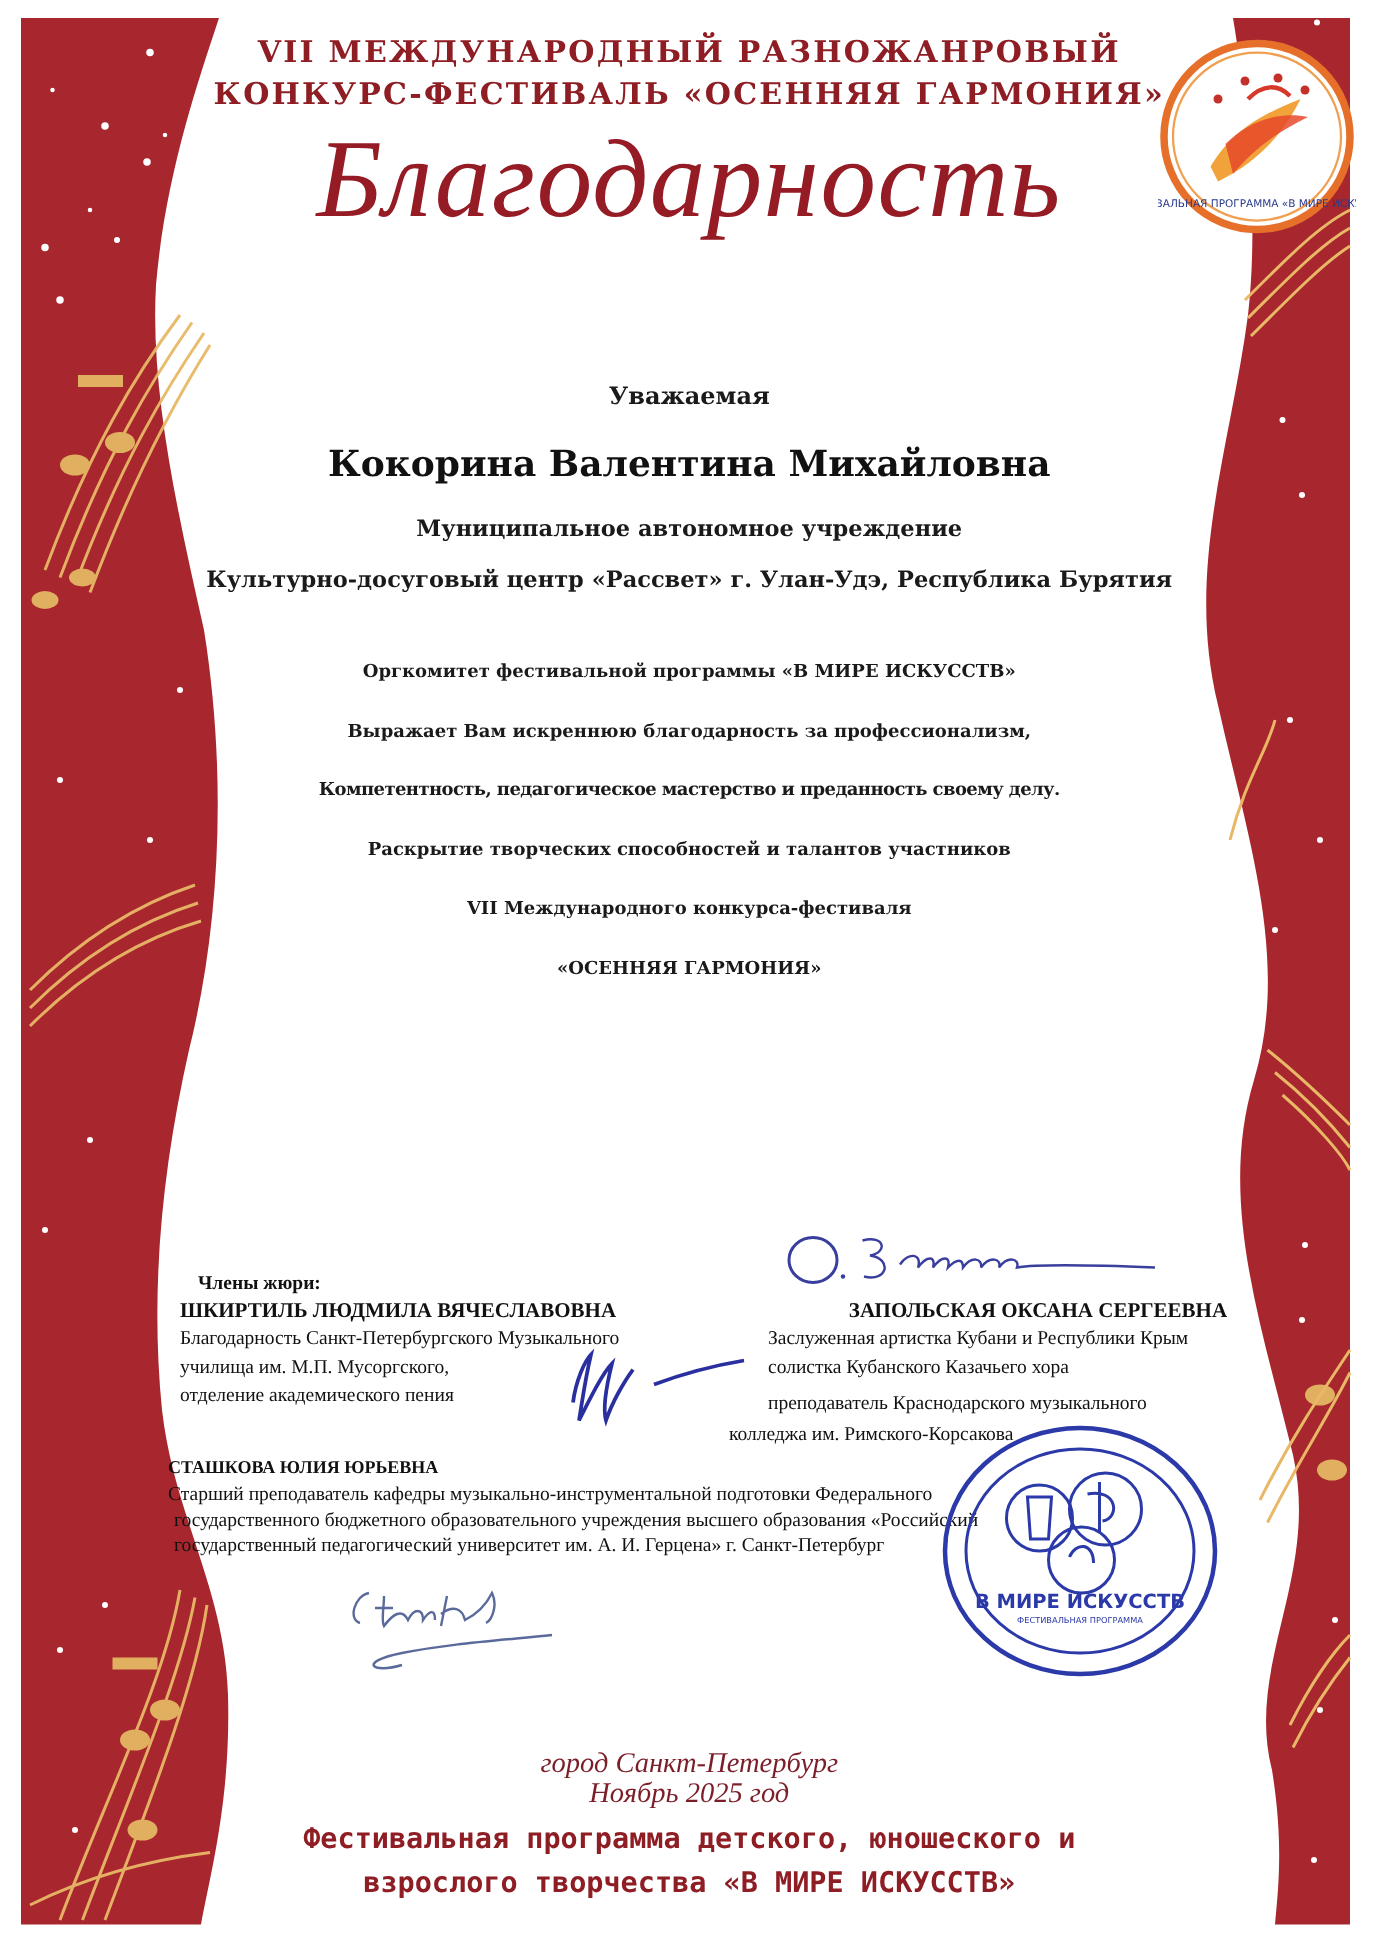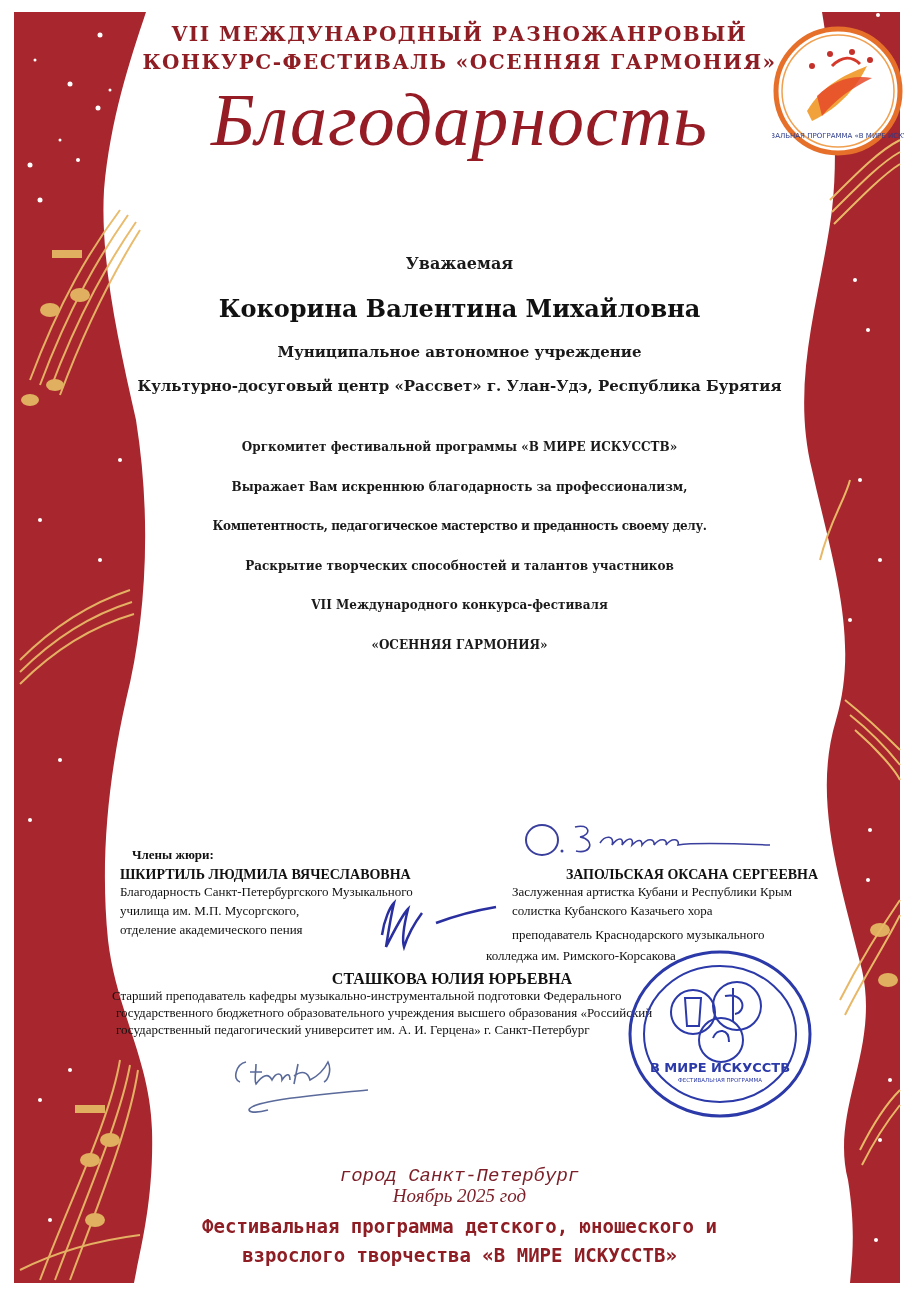--- a/index.html
+++ b/index.html
@@ -158,40 +158,40 @@
 
 <div class="abs small" style="left:512px; top:866px; width:360px;">
   <div style="font-weight:bold; font-size:14px;text-align:center;">ЗАПОЛЬСКАЯ ОКСАНА СЕРГЕЕВНА</div>
   <div>Заслуженная артистка Кубани и Республики Крым</div>
   <div style="margin-top:2px;">солистка Кубанского Казачьего хора</div>
   <div style="margin-top:7px;">преподаватель Краснодарского музыкального</div>
   <div style="margin-top:4px; margin-left:-26px;">колледжа им. Римского-Корсакова</div>
 </div>
 
 <div class="abs small" style="left:112px; top:970px; width:680px;">
-  <div style="font-weight:bold; font-size:16px;text-align:center;">СТАШКОВА ЮЛИЯ ЮРЬЕВНА</div>
+  <div style="font-weight:bold; font-size:12px;">СТАШКОВА ЮЛИЯ ЮРЬЕВНА</div>
   <div>Старший преподаватель кафедры музыкально-инструментальной подготовки Федерального</div>
   <div style="margin-left:4px;">государственного бюджетного образовательного учреждения высшего образования «Российский</div>
   <div style="margin-left:4px;">государственный педагогический университет им. А. И. Герцена» г. Санкт-Петербург</div>
 </div>
 
 <svg class="abs" style="left:228px; top:1050px;" width="160" height="70" viewBox="0 0 160 70">
   <path d="M18,12 C8,14 4,30 12,32 M22,22 L34,22 M28,14 C28,22 26,30 28,34 C34,26 40,22 44,30 C48,22 54,22 54,30 C58,24 62,22 62,30 M70,14 L66,34 M66,26 C74,20 80,22 82,30 C90,26 96,20 100,12 C104,20 100,30 96,32 M40,60 C20,66 10,58 40,52 C70,46 100,44 140,40" fill="none" stroke="#5a6a9a" stroke-width="1.6"></path>
 </svg>
 
 <svg class="abs" style="left:625px; top:948px;" width="190" height="172" viewBox="0 0 190 172">
   <ellipse cx="95" cy="86" rx="90" ry="82" fill="none" stroke="#2b3aa8" stroke-width="3"></ellipse>
   <ellipse cx="95" cy="86" rx="76" ry="68" fill="none" stroke="#2b3aa8" stroke-width="2"></ellipse>
   <circle cx="68" cy="64" r="22" fill="none" stroke="#2b3aa8" stroke-width="2"></circle>
   <circle cx="112" cy="58" r="24" fill="none" stroke="#2b3aa8" stroke-width="2"></circle>
   <circle cx="96" cy="92" r="22" fill="none" stroke="#2b3aa8" stroke-width="2"></circle>
   <path d="M60,50 L76,50 L74,78 L62,78 Z M108,40 L108,74 M100,48 C120,44 122,64 110,66 M88,90 C92,80 104,80 104,94" fill="none" stroke="#2b3aa8" stroke-width="2"></path>
   <text x="95" y="124" font-size="13" text-anchor="middle" fill="#2b3aa8" font-weight="bold" font-family="DejaVu Sans, sans-serif">В МИРЕ ИСКУССТВ</text>
   <text x="95" y="134" font-size="5.5" text-anchor="middle" fill="#2b3aa8" font-family="DejaVu Sans, sans-serif">ФЕСТИВАЛЬНАЯ ПРОГРАММА</text>
 </svg>
 
-<div class="abs center city" style="top:1166px;font-family:Liberation Mono, monospace;">город Санкт-Петербург</div>
+<div class="abs center city" style="top:1166px;">город Санкт-Петербург</div>
 <div class="abs center city" style="top:1186px;">Ноябрь 2025 год</div>
 
 <div class="abs center footer" style="top:1212px;">
   <div>Фестивальная программа детского, юношеского и</div>
   <div>взрослого творчества «В МИРЕ ИСКУССТВ»</div>
 </div>
 
 </body></html>

